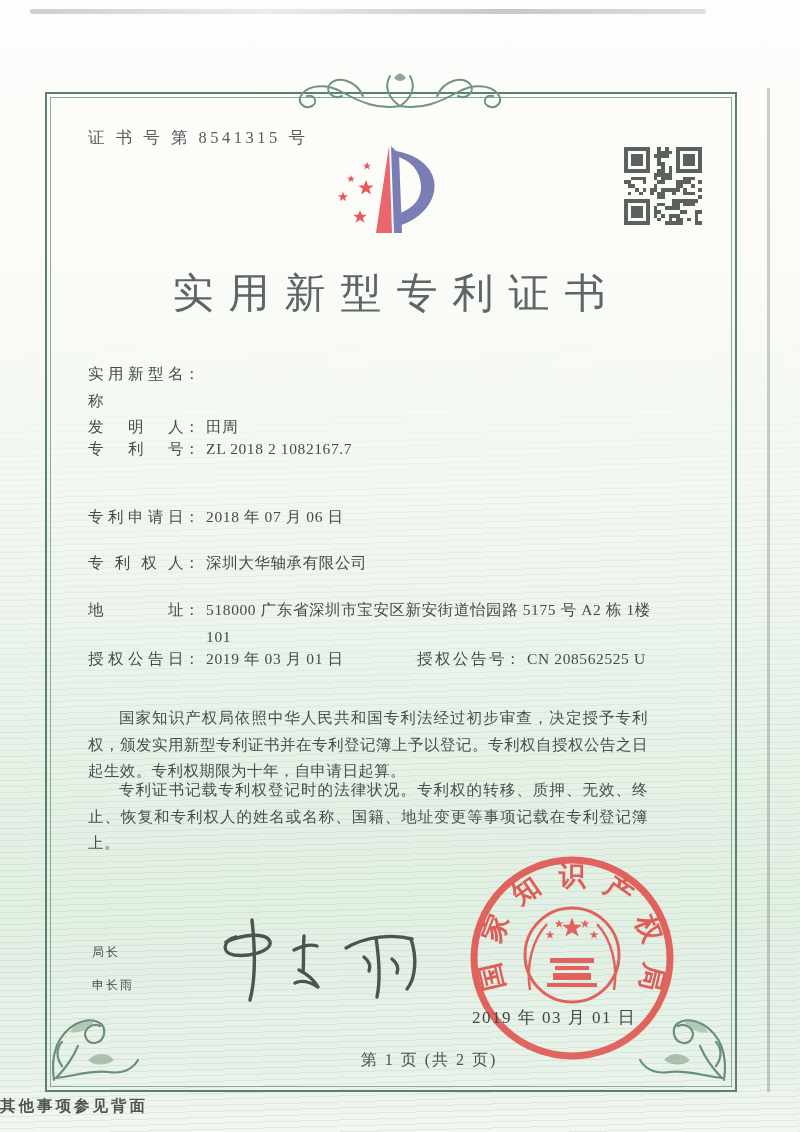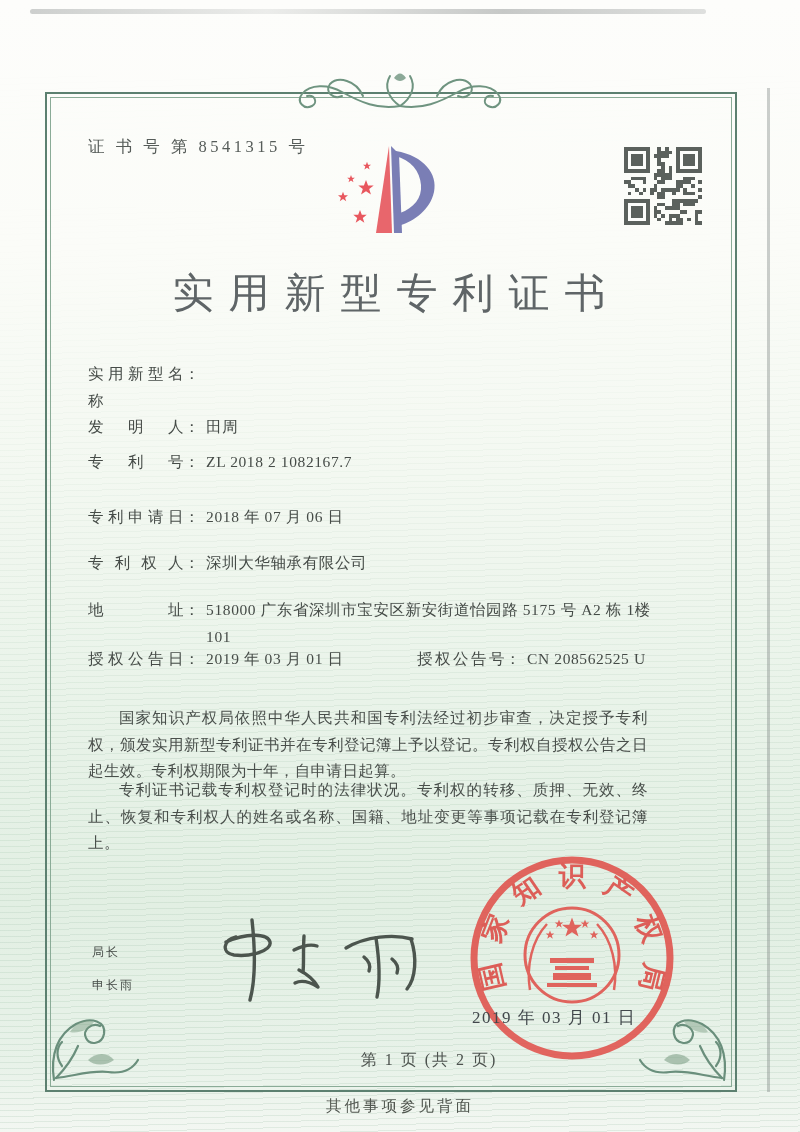--- a/index.html
+++ b/index.html
@@ -13,21 +13,21 @@
     background:repeating-linear-gradient(178.5deg, rgba(122,168,137,0.16) 0 1px, rgba(255,255,255,0) 1px 6px);
     -webkit-mask-image:linear-gradient(180deg, rgba(0,0,0,0) 0%, rgba(0,0,0,0.05) 25%, rgba(0,0,0,0.5) 50%, rgba(0,0,0,0.9) 72%, #000 100%);
             mask-image:linear-gradient(180deg, rgba(0,0,0,0) 0%, rgba(0,0,0,0.05) 25%, rgba(0,0,0,0.5) 50%, rgba(0,0,0,0.9) 72%, #000 100%);
   }
   .frame{position:absolute;left:45px;top:92px;width:688px;height:996px;border:2.5px solid #5c8070;}
   .frame-inner{position:absolute;inset:3px;border:1px solid #8aab97;}
   .scan-top{position:absolute;left:30px;top:9px;width:676px;height:5px;border-radius:3px;opacity:.65;
     background:linear-gradient(90deg,rgba(118,124,124,.55),rgba(118,124,124,.2) 35%,rgba(100,106,106,.55) 70%,rgba(118,124,124,.35));}
   .scan-right{position:absolute;left:767px;top:88px;width:3px;height:1004px;background:rgba(128,134,132,.4);}
 
-  .cert-no{position:absolute;left:88px;top:136px;font-size:16.5px;letter-spacing:3.5px;color:#565c59;text-align:center;}
+  .cert-no{position:absolute;left:88px;top:127px;font-size:16.5px;letter-spacing:3.5px;color:#565c59;text-align:center;}
 
   .logo{position:absolute;left:322px;top:138px;width:130px;height:104px;}
   .qr{position:absolute;left:624px;top:147px;width:78px;height:78px;}
 
   .title{position:absolute;left:45px;top:266px;width:688px;text-align:center;
     font-size:41px;color:#5f6567;letter-spacing:15px;text-indent:15px;font-weight:400;}
 
   .frow{position:absolute;left:88px;width:565px;display:flex;align-items:flex-start;
     font-size:15.5px;line-height:27px;color:#454b47;letter-spacing:.6px;}
   .flabel{display:inline-block;flex:0 0 96px;width:96px;text-align:justify;text-align-last:justify;}
@@ -40,22 +40,22 @@
     text-align:justify;text-indent:2em;color:#494f4b;letter-spacing:.4px;margin-top:20px;}
 
   .signer{position:absolute;left:92px;top:936px;font-size:12px;line-height:33px;color:#454b47;letter-spacing:2px;}
   .signature{position:absolute;left:200px;top:910px;width:240px;height:100px;}
 
   .seal{position:absolute;left:466px;top:852px;width:212px;height:212px;}
   .seal-date{position:absolute;left:472px;top:1006px;font-size:17px;letter-spacing:1.5px;color:#41474b;}
 
   .page-no{position:absolute;left:45px;top:1050px;width:688px;text-align:center;
     font-size:16px;color:#4c524e;letter-spacing:2px;margin-left:40px;}
-  .back-note{position:absolute;left:0;top:1096px;width:800px;text-align:center;
-    font-size:15.5px;color:#50564f;letter-spacing:3px;}
+  .back-note{position:absolute;left:0;top:1096px;width:800px;
+    font-size:15.5px;color:#50564f;letter-spacing:3px;font-weight:bold;}
 
   .ornament-top{position:absolute;left:268px;top:64px;width:264px;height:56px;}
   .corner-bl{position:absolute;left:46px;top:974px;width:112px;height:112px;}
   .corner-br{position:absolute;left:620px;top:974px;width:112px;height:112px;transform:scaleX(-1);}
 </style>
 </head>
 <body>
 
 <div class="page">
 
@@ -260,21 +260,21 @@
 
   <div class="frow" style="top:360px">
     <span class="flabel">实用新型名称</span>
     <span class="fcolon">：</span>
   </div>
   <div class="frow" style="top:413px">
     <span class="flabel">发明人</span>
     <span class="fcolon">：</span>
     <div class="fvalue">田周</div>
   </div>
-  <div class="frow" style="top:448px">
+  <div class="frow" style="top:435px">
     <span class="flabel">专利号</span>
     <span class="fcolon">：</span>
     <div class="fvalue">ZL 2018 2 1082167.7</div>
   </div>
   <div class="frow" style="top:503px">
     <span class="flabel">专利申请日</span>
     <span class="fcolon">：</span>
     <div class="fvalue">2018 年 07 月 06 日</div>
   </div>
   <div class="frow" style="top:549px">

